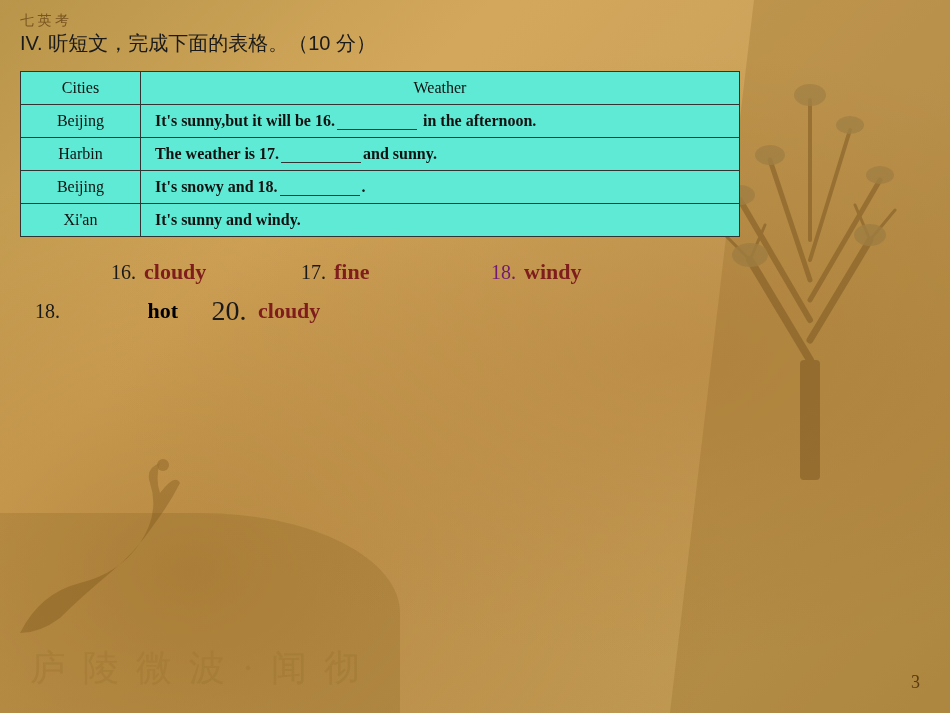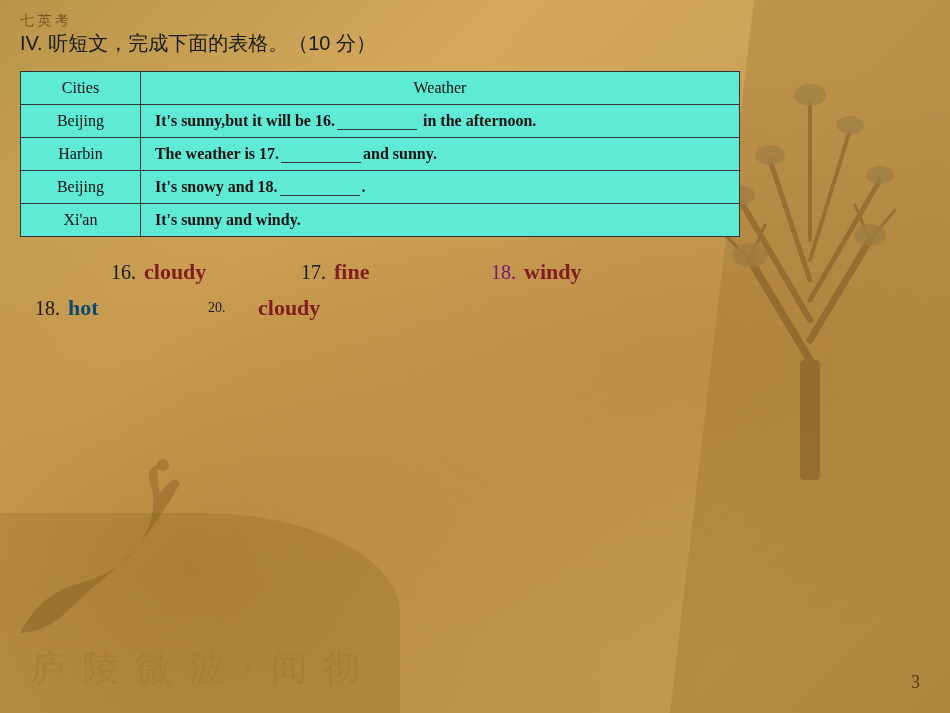--- a/index.html
+++ b/index.html
@@ -154,21 +154,22 @@
       font-weight: bold;
       min-width: 110px;
       margin-right: 30px;
     }
 
     .answer-word.magenta {
       color: #7f1d1d;
     }
 
     .answer-word.pink {
-      color: #0c4a6e;
+      color: #000000;
+      text-align: right;
     }
 
     
     .deco-tree {
       position: absolute;
       right: 10px;
       top: 80px;
       width: 260px;
       height: 400px;
       z-index: 1;
@@ -280,21 +281,21 @@
       <span class="answer-word magenta">cloudy</span>
       <span class="answer-num" style="width:50px; text-align:right; padding-right:8px; font-size:20px; color:#1a1a1a;">17.</span>
       <span class="answer-word magenta">fine</span>
       <span class="answer-num" style="width:50px; text-align:right; padding-right:8px; font-size:20px; color:#701a75;">18.</span>
       <span class="answer-word magenta">windy</span>
     </div>
 
     <div style="display:flex; align-items:center;">
       <span class="answer-num">18.</span>
       <span class="answer-word pink">hot</span>
-      <span class="answer-num" style="width:50px; text-align:left; padding-right:8px; font-size:14px; color:#1a1a1a;">20.</span>
+      <span class="answer-num" style="width:50px; text-align:center; padding-right:8px; font-size:28px; color:#1a1a1a;">20.</span>
       <span class="answer-word magenta">cloudy</span>
     </div>
   </div>
 
 </div>
 
 <div class="watermark">庐 陵 微 波 · 闻 彻</div>
 
 <div class="page-number">3</div>
 

